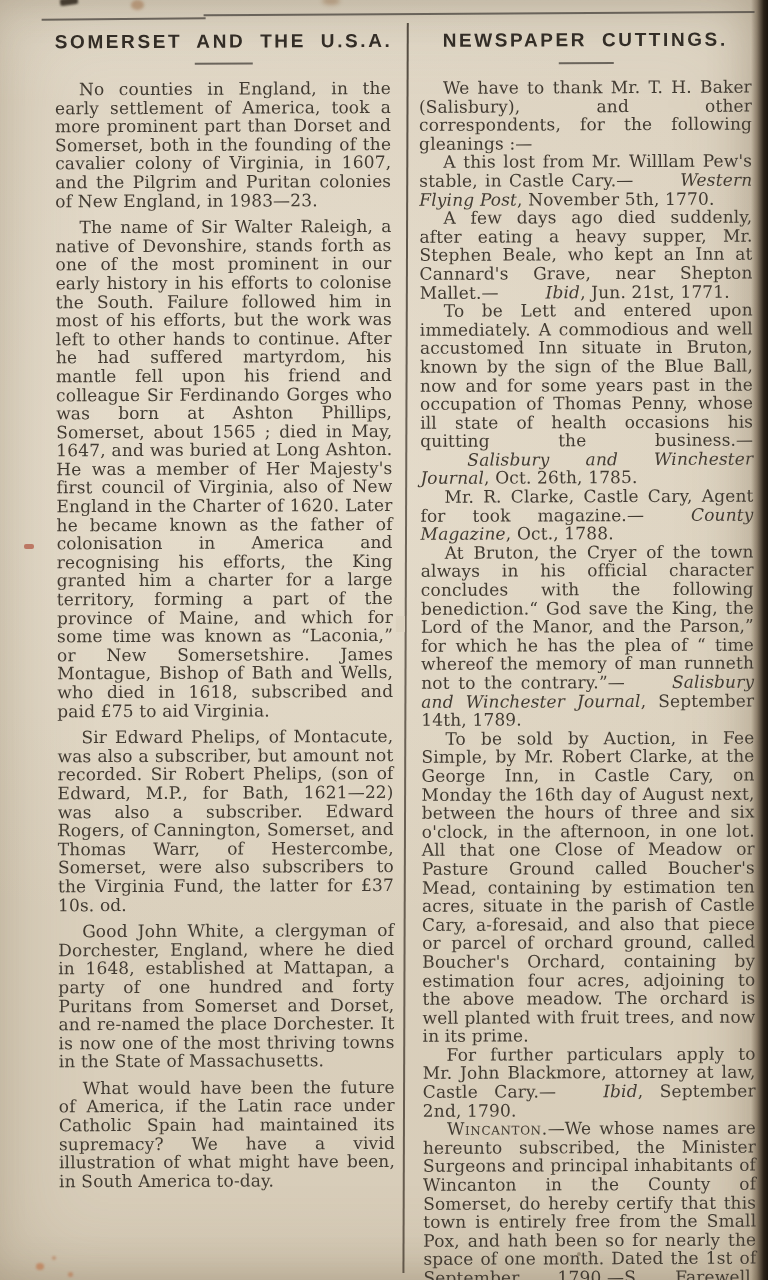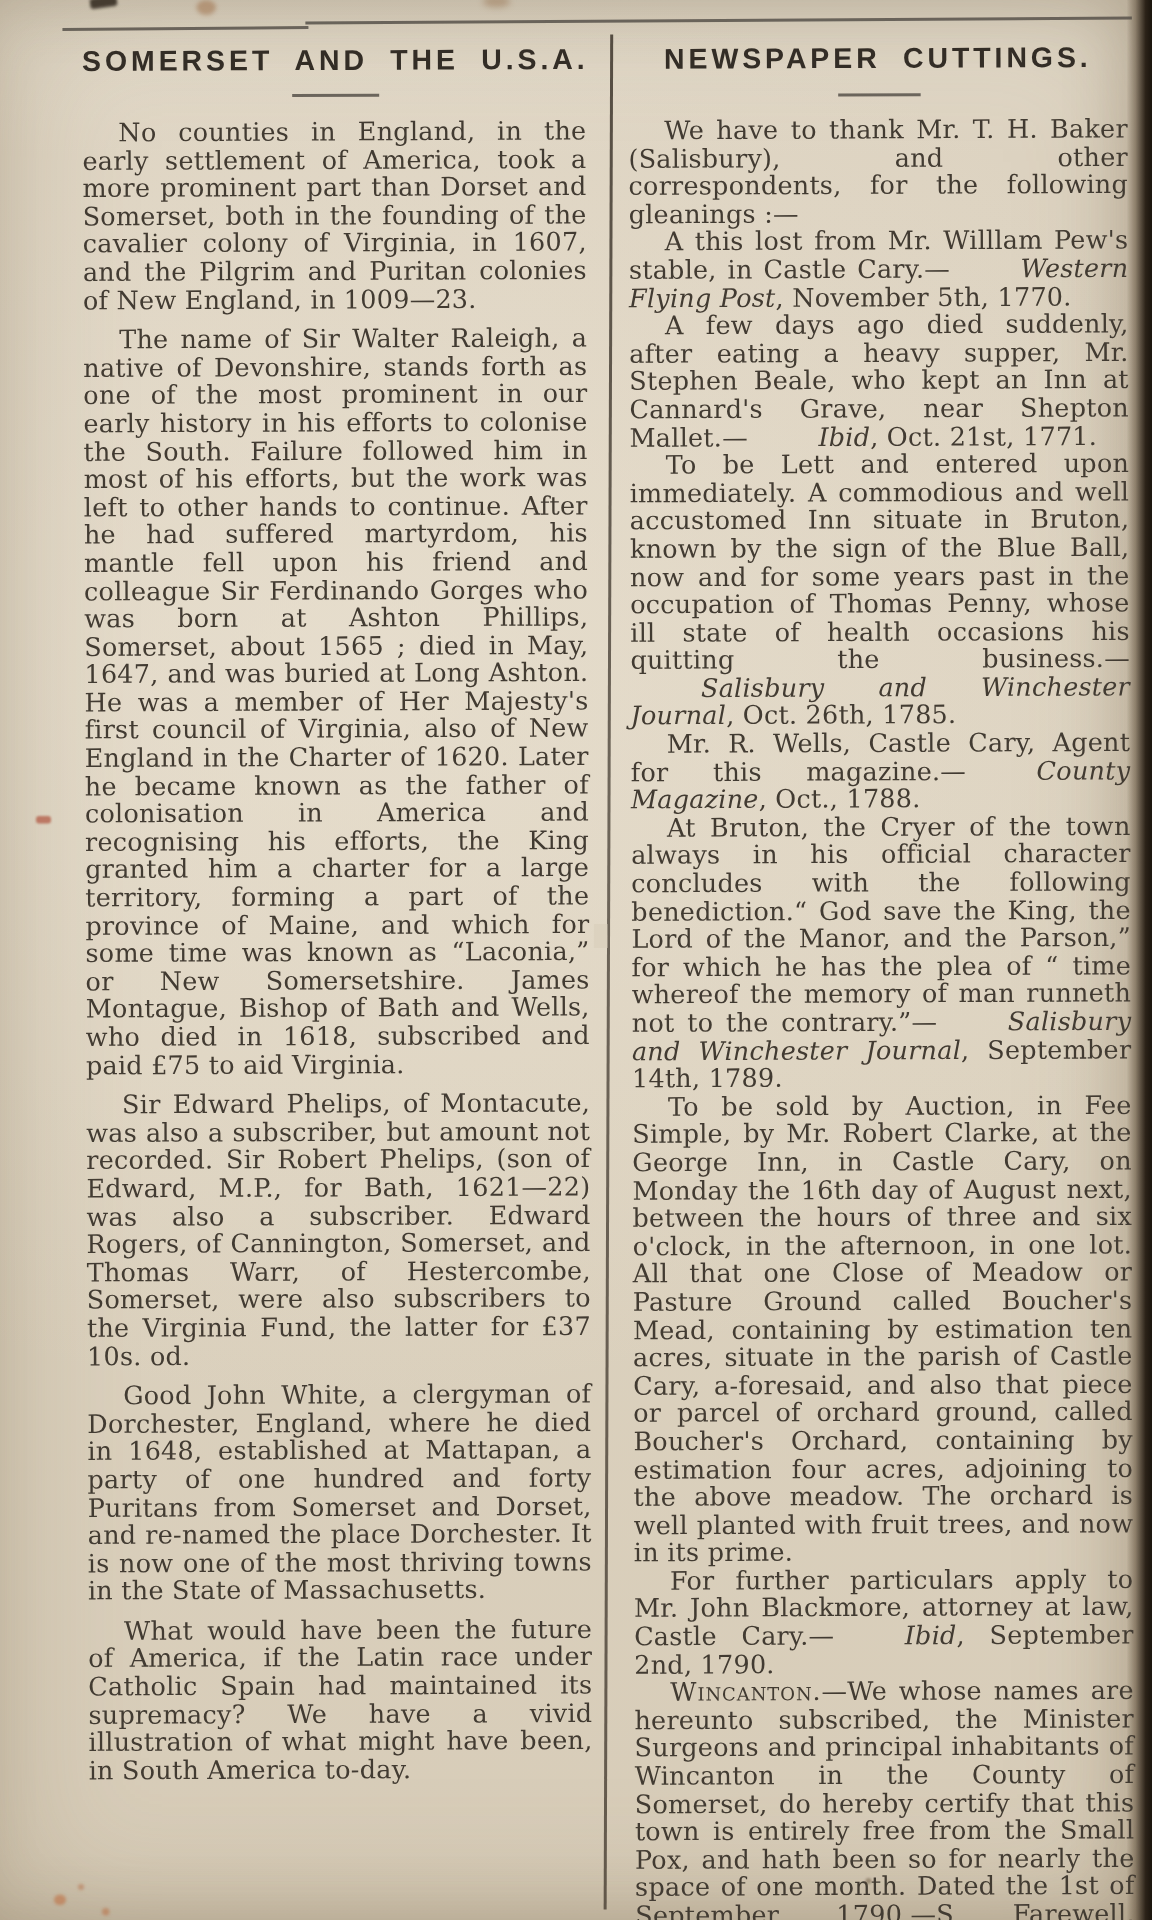--- a/index.html
+++ b/index.html
@@ -75,34 +75,34 @@
     <div class="rule top-rule-2"></div>
     <div class="divider"></div>
     <div class="divider-gap"></div>
 
     <div class="heading left">SOMERSET AND THE U.S.A.</div>
     <div class="heading right">NEWSPAPER CUTTINGS.</div>
     <div class="rule head-rule-left"></div>
     <div class="rule head-rule-right"></div>
 
     <div class="col col-left">
-      <p><span>No counties in England, in the early settlement of America, took a more prominent part than Dorset and Somerset, both in the founding of the cavalier colony of Virginia, in 1607, and the Pilgrim and Puritan colonies of New England, in 1009—23.</span></p>
+      <p><span>No counties in England, in the early settlement of America, took a more prominent part than Dorset and Somerset, both in the founding of the cavalier colony of Virginia, in 1607, and the Pilgrim and Puritan colonies of New England, in 1983—23.</span></p>
       <p><span>The name of Sir Walter Raleigh, a native of Devonshire, stands forth as one of the most prominent in our early history in his efforts to colonise the South. Failure followed him in most of his efforts, but the work was left to other hands to continue. After he had suffered martyrdom, his mantle fell upon his friend and colleague Sir Ferdinando Gorges who was born at Ashton Phillips, Somerset, about 1565 ; died in May, 1647, and was buried at Long Ashton. He was a member of Her Majesty's first council of Virginia, also of New England in the Charter of 1620. Later he became known as the father of colonisation in America and recognising his efforts, the King granted him a charter for a large territory, forming a part of the province of Maine, and which for some time was known as “Laconia,” or New Somersetshire. James Montague, Bishop of Bath and Wells, who died in 1618, subscribed and paid £75 to aid Virginia.</span></p>
       <p><span>Sir Edward Phelips, of Montacute, was also a subscriber, but amount not recorded. Sir Robert Phelips, (son of Edward, M.P., for Bath, 1621—22) was also a subscriber. Edward Rogers, of Cannington, Somerset, and Thomas Warr, of Hestercombe, Somerset, were also subscribers to the Virginia Fund, the latter for £37 10s. od.</span></p>
       <p><span>Good John White, a clergyman of Dorchester, England, where he died in 1648, established at Mattapan, a party of one hundred and forty Puritans from Somerset and Dorset, and re-named the place Dorchester. It is now one of the most thriving towns in the State of Massachusetts.</span></p>
       <p><span>What would have been the future of America, if the Latin race under Catholic Spain had maintained its supremacy? We have a vivid illustration of what might have been, in South America to-day.</span></p>
 
     </div>
 
     <div class="col col-right">
       <p><span>We have to thank Mr. T. H. Baker (Salisbury), and other correspondents, for the following gleanings :—</span></p>
       <p><span>A this lost from Mr. Willlam Pew's stable, in Castle Cary.—</span><span class="i">Western Flying Post</span><span>, November 5th, 1770.</span></p>
-      <p><span>A few days ago died suddenly, after eating a heavy supper, Mr. Stephen Beale, who kept an Inn at Cannard's Grave, near Shepton Mallet.—</span><span class="i">Ibid</span><span>, Oct. 21st, 1771.</span></p>
+      <p><span>A few days ago died suddenly, after eating a heavy supper, Mr. Stephen Beale, who kept an Inn at Cannard's Grave, near Shepton Mallet.—</span><span class="i">Ibid</span><span>, Jun. 21st, 1771.</span></p>
       <p><span>To be Lett and entered upon immediately.  A commodious and well accustomed Inn situate in Bruton, known by the sign of the Blue Ball, now and for some years past in the occupation of Thomas Penny, whose ill state of health occasions his quitting the business.—</span><span class="i">Salisbury and Winchester Journal</span><span>, Oct. 26th, 1785.</span></p>
-      <p><span>Mr. R. Wells, Castle Cary, Agent for this magazine.—</span><span class="i">County Magazine</span><span>, Oct., 1788.</span></p>
+      <p><span>Mr. R. Clarke, Castle Cary, Agent for took magazine.—</span><span class="i">County Magazine</span><span>, Oct., 1788.</span></p>
       <p><span>At Bruton, the Cryer of the town always in his official character concludes with the following benediction.“ God save the King, the Lord of the Manor, and the Parson,” for which he has the plea of “ time whereof the memory of man runneth not to the contrary.”—</span><span class="i">Salisbury and Winchester Journal</span><span>, September 14th, 1789.</span></p>
       <p><span>To be sold by Auction, in Fee Simple, by Mr. Robert Clarke, at the George Inn, in Castle Cary, on Monday the 16th day of August next, between the hours of three and six o'clock, in the afternoon, in one lot. All that one Close of Meadow or Pasture Ground called Boucher's Mead, containing by estimation ten acres, situate in the parish of Castle Cary, a-foresaid, and also that piece or parcel of orchard ground, called Boucher's Orchard, containing by estimation four acres, adjoining to the above meadow. The orchard is well planted with fruit trees, and now in its prime.</span></p>
       <p><span>For further particulars apply to Mr. John Blackmore, attorney at law, Castle Cary.—</span><span class="i">Ibid</span><span>, September 2nd, 1790.</span></p>
       <p><span class="sc">Wincanton.</span><span>—We whose names are hereunto subscribed, the Minister Surgeons and principal inhabitants of Wincanton in the County of Somerset, do hereby certify that this town is entirely free from the Small Pox, and hath been so for nearly the space of one month.  Dated the 1st of September, 1790.—S. Farewell, Robert Perfect, Silas Blandford, Robert Gapper, Richard Ring, Richard Messiter, Philip Hurd, Gerard Ellis, Philip Pitman, Thomas Bracher, William Bracher, John Dove, James Thorn, John Carpenter, James Lintern. </span></p>
     </div>
   </div>
 
   <div class="stain stain-top-smudge"></div>
   <div class="stain stain-top-dot"></div>
   <div class="stain stain-top-2"></div>

